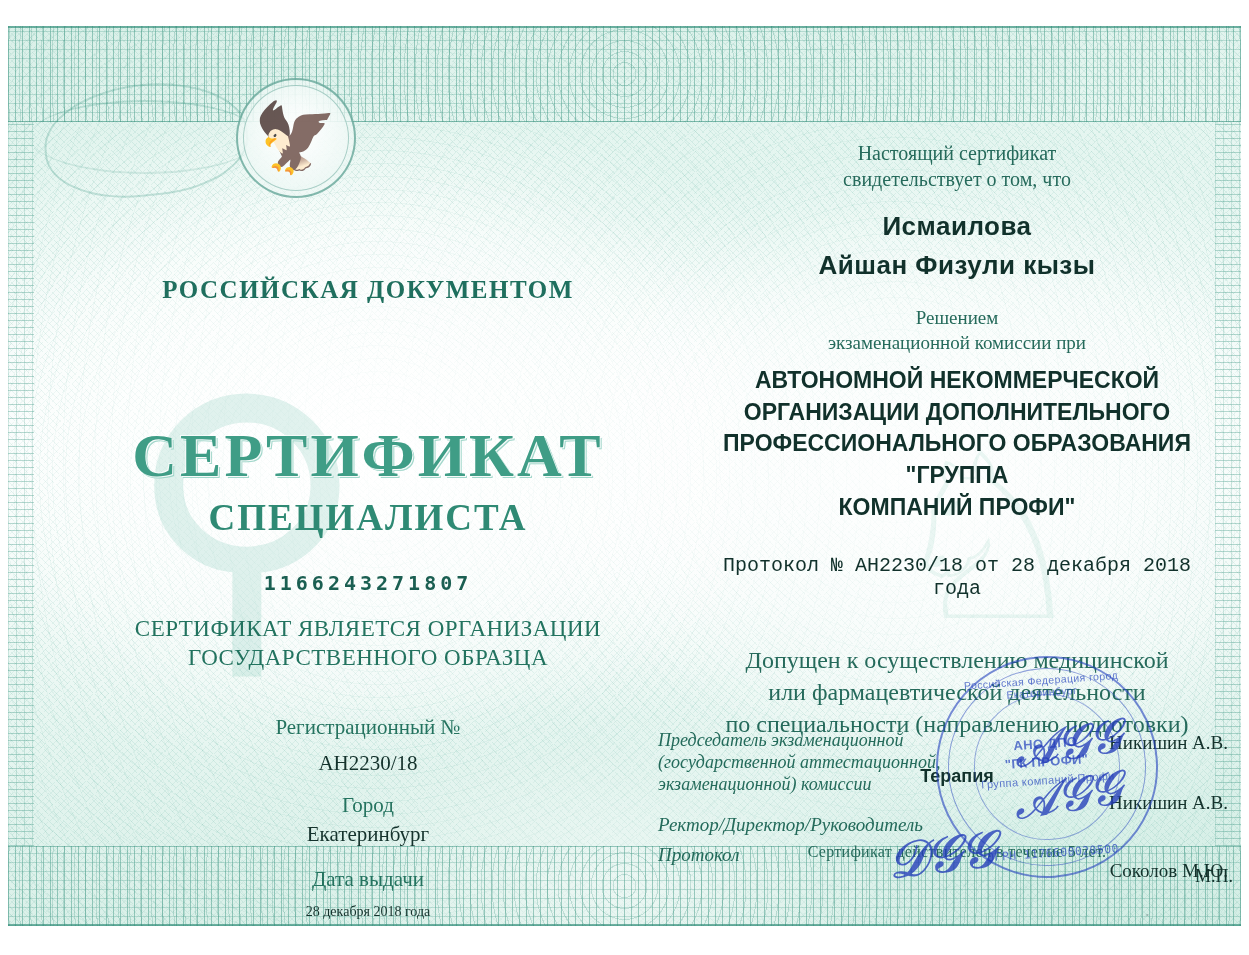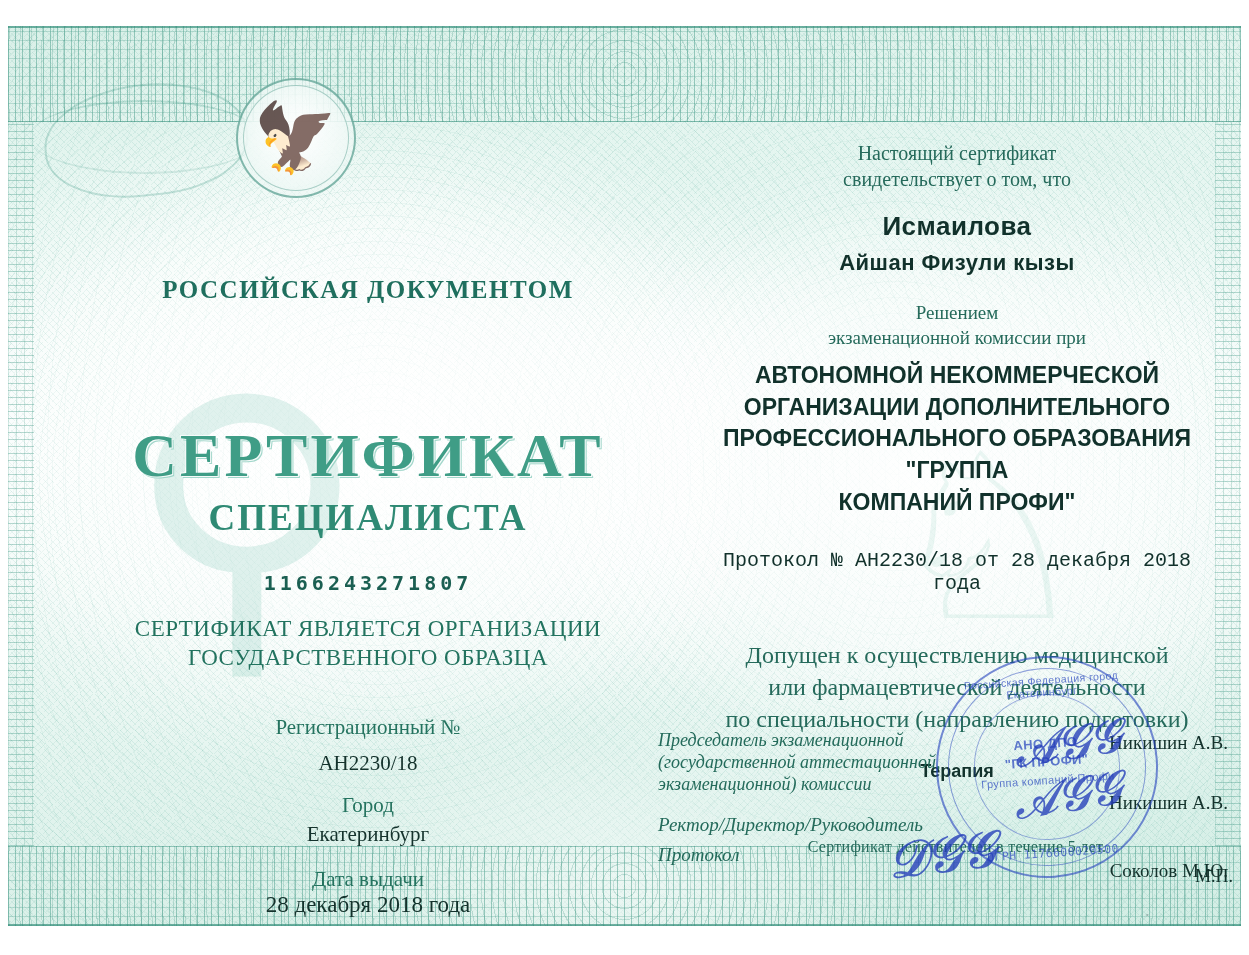--- a/index.html
+++ b/index.html
@@ -233,21 +233,21 @@
   }
   .reg-value {
     font-size: 21px;
     color: #14322c;
     margin-top: 11px;
     font-family: "Liberation Serif", serif;
   }
   .city-label { font-size: 21px; color: #24735f; margin-top: 17px; }
   .city-value { font-size: 21px; color: #14322c; margin-top: 4px; }
   .date-label { font-size: 21px; color: #24735f; margin-top: 20px; }
-  .date-value { font-size: 23px; color: #14322c; }
+  .date-value { font-size: 14px; color: #14322c; margin-top: 12px; }
 
   
   .right-col {
     position: absolute;
     left: 690px;
     top: 96px;
     width: 518px;
     text-align: center;
     color: #1c5f51;
   }
@@ -260,21 +260,21 @@
   .r-name {
     font-family: "Liberation Sans", sans-serif;
     font-size: 26px;
     font-weight: 700;
     color: #11312b;
     margin-top: 18px;
     letter-spacing: 0.5px;
   }
   .r-name2 {
     font-family: "Liberation Sans", sans-serif;
-    font-size: 22px;
+    font-size: 26px;
     font-weight: 700;
     color: #11312b;
     margin-top: 8px;
     letter-spacing: 0.5px;
   }
   .r-decision {
     font-size: 19px;
     line-height: 1.32;
     color: #256a5b;
     margin-top: 24px;

